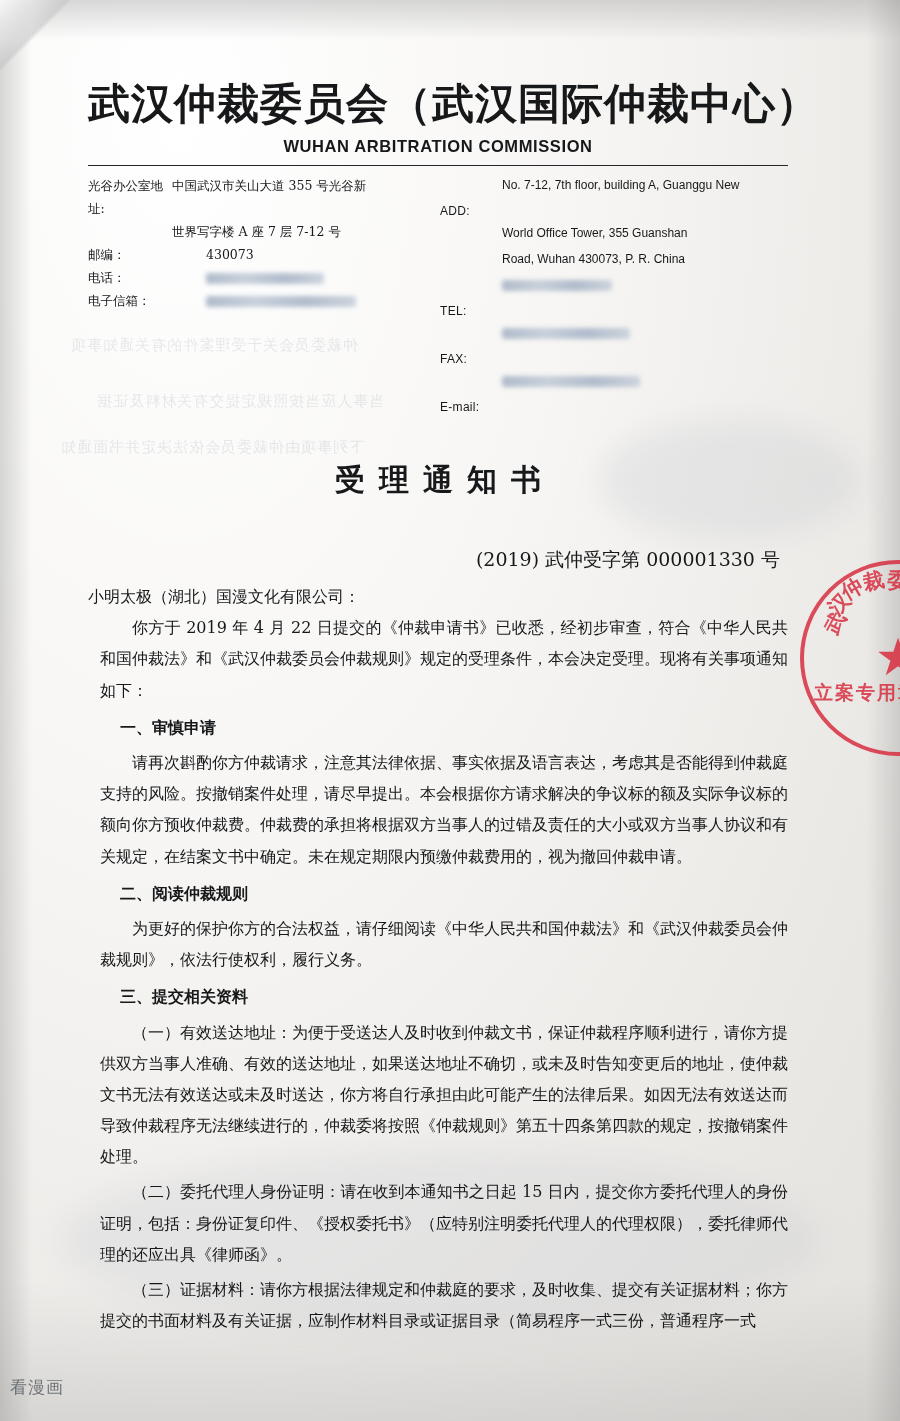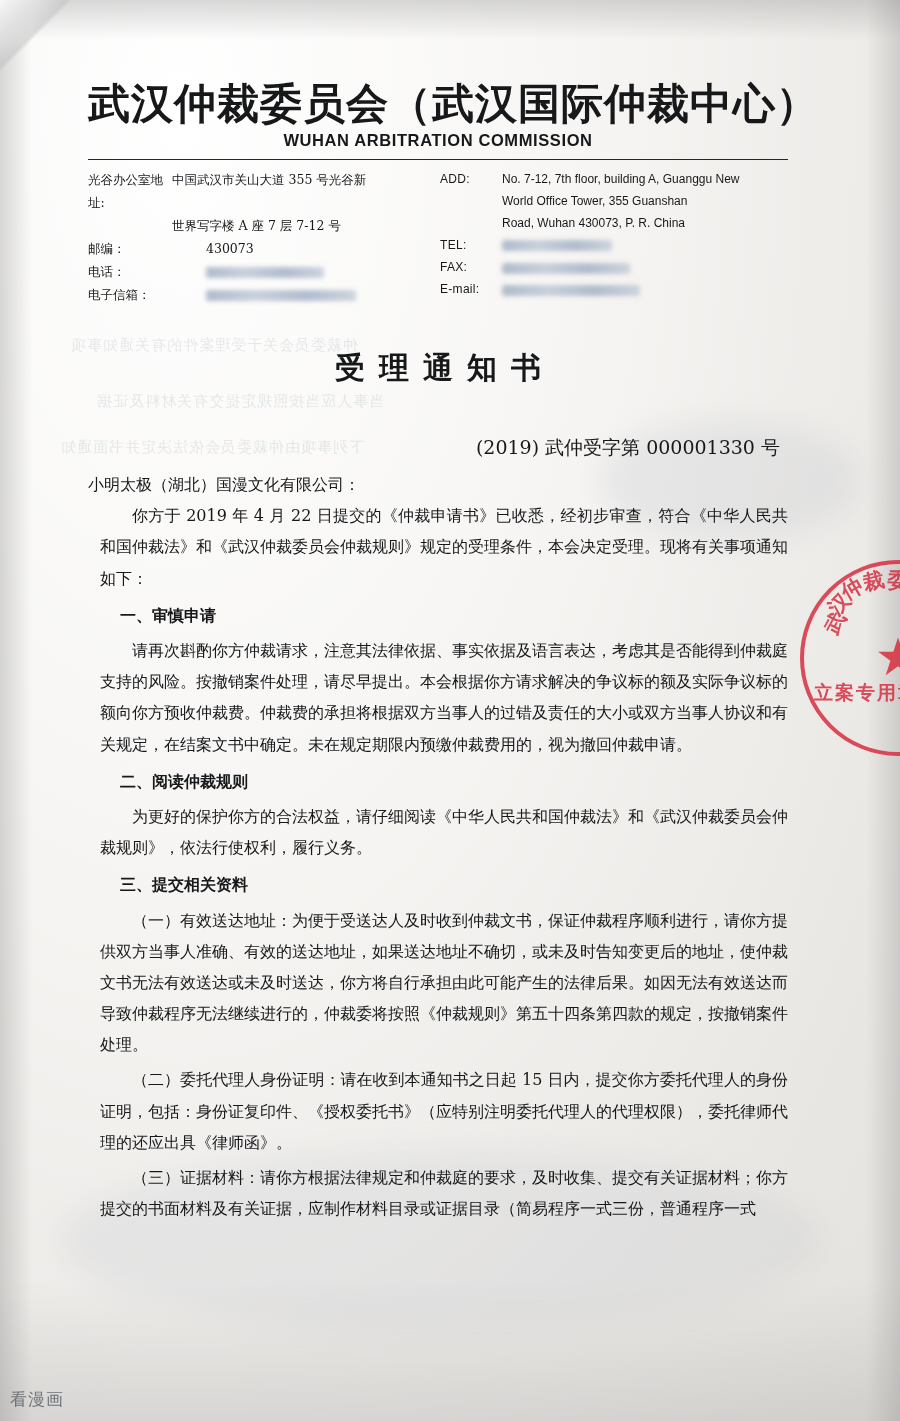--- a/index.html
+++ b/index.html
@@ -68,20 +68,21 @@
     text-align: center;
     line-height: 1.25;
     white-space: nowrap;
   }
   .org-en {
     font-family: "Liberation Sans", sans-serif;
     font-size: 16.5px;
     font-weight: bold;
     letter-spacing: .6px;
     text-align: center;
+    margin-top: 6px;
   }
   .rule {
     border: none;
     border-top: 1.3px solid #23262a;
     margin: 9px 0 8px 0;
   }
 
   
   .contact {
     display: flex;
@@ -92,21 +93,21 @@
     width: 352px;
     font-family: "DejaVu Serif", serif;
   }
   .contact .col-en {
     flex: 1;
     font-family: "Liberation Sans", sans-serif;
     font-size: 12px;
   }
   .row { display: flex; }
   .lbl { width: 84px; flex: none; }
-  .lbl-en { width: 62px; flex: none; letter-spacing: .3px; }
+  .lbl-en { width: 62px; flex: none; letter-spacing: .3px; margin-top: 26px; }
   .val { flex: 1; }
   .val.indent { padding-left: 34px; }
   
   .redact {
     display: inline-block;
     height: 11px;
     border-radius: 2px;
     vertical-align: middle;
     background: linear-gradient(90deg,#a8b4c6,#c3ccd8,#aab6c8,#c8d0da);
     filter: blur(2.4px);
@@ -221,21 +222,21 @@
     letter-spacing: 1px;
     white-space: nowrap;
     transform: scaleX(-1);
     pointer-events: none;
   }
 
   
   #sitemark {
     position: absolute;
     left: 10px;
-    bottom: 10px;
+    bottom: 22px;
     font-family: "DejaVu Serif", serif;
     font-size: 17px;
     color: #6e7378;
     letter-spacing: 1px;
   }
 </style>
 </head>
 <body>
 
 <div id="paper">

